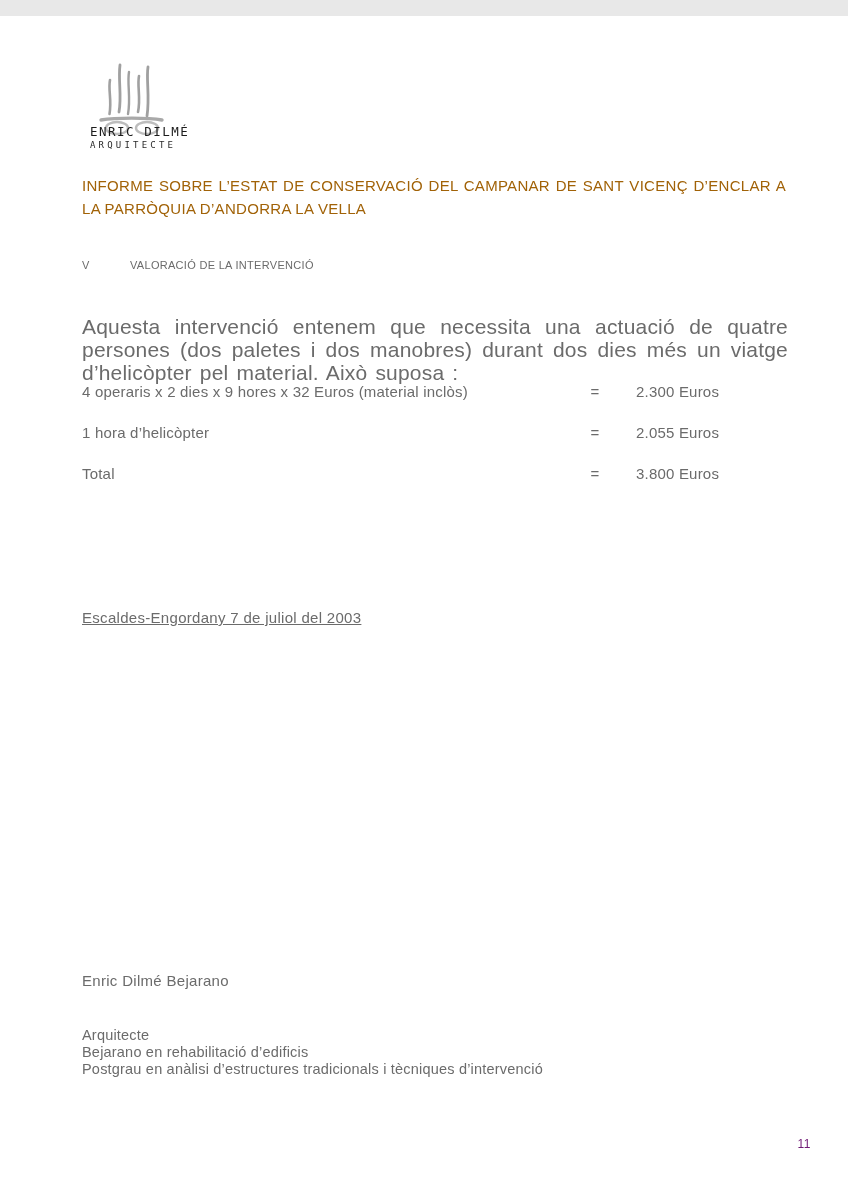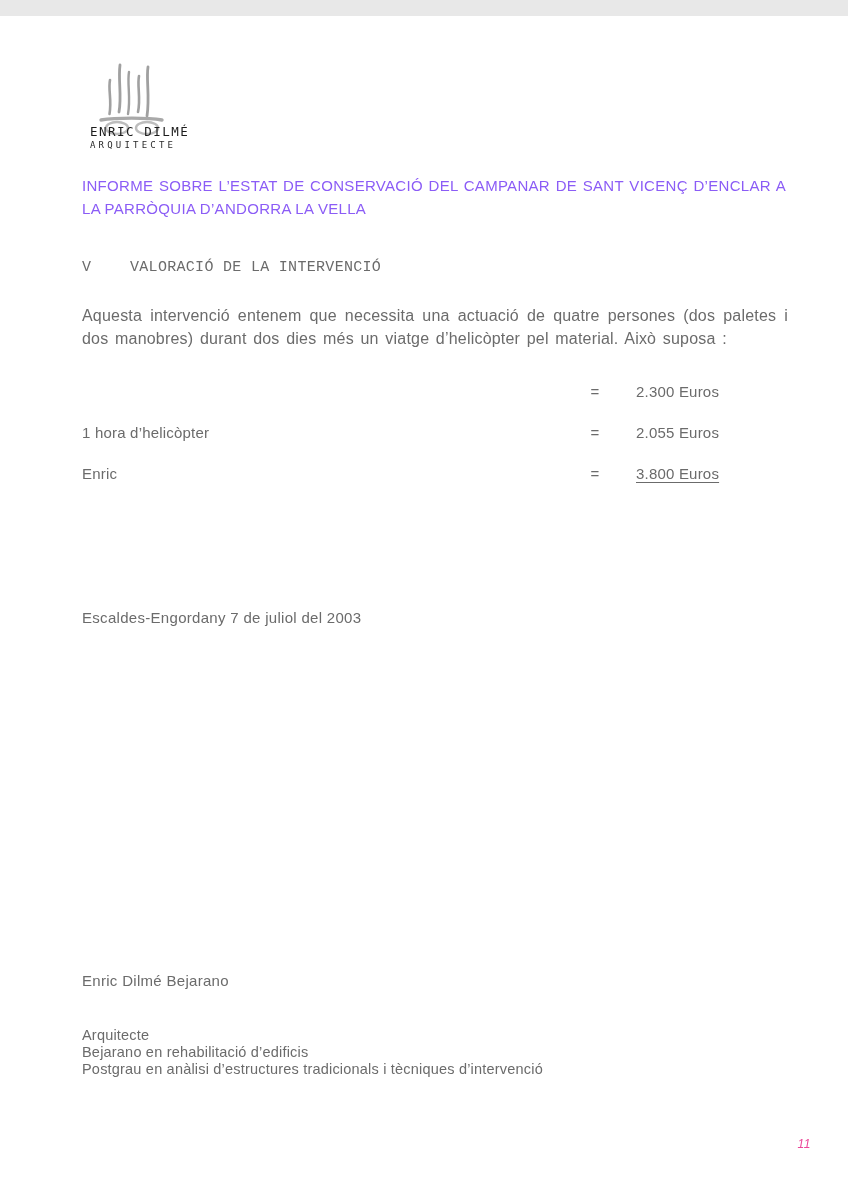--- a/index.html
+++ b/index.html
@@ -32,56 +32,56 @@
     font-size: 9px;
     letter-spacing: 3.2px;
     color: #2a2a2a;
     margin-top: 1px;
     white-space: nowrap;
   }
 
   
   .report-title {
     position: absolute; left: 82px; top: 158px; width: 704px;
-    color: #8b5cf6;
+    color: #a16207;
     font-size: 15px;
     line-height: 23px;
     letter-spacing: 0.3px;
   }
   .title-line-1 { text-align: justify; text-align-last: justify; }
   .title-line-2 { padding-right: 90px; }
 
   
-  .section-heading { position: absolute; left: 82px; top: 243px; font-size: 15px; letter-spacing: 0.3px; font-family: Liberation Mono, monospace; }
+  .section-heading { position: absolute; left: 82px; top: 243px; font-size: 11px; letter-spacing: 0.3px; }
   .section-number { display: inline-block; width: 48px; }
 
   
   .intro-paragraph {
-    position: absolute; left: 82px; top: 288px; width: 706px;
-    font-size: 16px; line-height: 23px;
+    position: absolute; left: 82px; top: 299px; width: 706px;
+    font-size: 21px; line-height: 23px;
     letter-spacing: 0.2px; word-spacing: 2px;
     text-align: justify;
   }
 
   
   .cost-table { position: absolute; left: 82px; top: 367px; width: 704px; font-size: 15px; }
   .cost-row { position: relative; height: 41px; letter-spacing: 0.2px; }
   .cost-label { position: absolute; left: 0; top: 0; white-space: nowrap; }
   .equals-sign { position: absolute; left: 503px; top: 0; width: 20px; text-align: center; }
   .cost-amount { position: absolute; right: 0; top: 0; width: 150px; white-space: nowrap; }
-  .cost-amount.underlined { text-decoration: underline; text-underline-offset: 3px; }
+  .cost-amount.underlined { text-underline-offset: 3px; }
 
   
-  .date-line  { position: absolute; left: 82px; top: 593px; font-size: 15px; letter-spacing: 0.3px; }
+  .date-line  { position: absolute; left: 82px; top: 593px; font-size: 15px; letter-spacing: 0.3px; text-decoration: underline; }
   .signatory-name { position: absolute; left: 82px; top: 956px; font-size: 15px; letter-spacing: 0.3px; }
   .credentials { position: absolute; left: 82px; top: 1011px; font-size: 14.5px; line-height: 17.2px; letter-spacing: 0.2px; }
 
   .page-number {
     position: absolute; right: 37px; top: 1121px;
-    font-size: 12px; color: #ec4899; letter-spacing: 0.5px; font-style: italic;
+    font-size: 12px; color: #701a75; letter-spacing: 0.5px;
   }
 </style>
 </head>
 <body>
 
 <div class="page">
 
   <div class="logo">
     <svg class="logo-mark" width="78" height="78" viewBox="0 0 78 78" fill="none">
       <path d="M14,20 C12,30 16,40 13.5,54" stroke="#a0a0a0" stroke-width="2.6" stroke-linecap="round"></path>
@@ -103,30 +103,31 @@
   </div>
 
   <div class="section-heading">
     <span class="section-number">V</span><span class="section-title">VALORACIÓ DE LA INTERVENCIÓ</span>
   </div>
 
   <div class="intro-paragraph">Aquesta intervenció entenem que necessita una actuació de quatre persones (dos paletes i dos manobres) durant dos dies més un viatge d’helicòpter pel material. Això suposa :</div>
 
   <div class="cost-table">
     <div class="cost-row">
+      <span class="cost-label">4 operaris x 2 dies x 9 hores x 32 Euros (material inclòs)</span>
       <span class="equals-sign">=</span>
       <span class="cost-amount">2.300 Euros</span>
     </div>
     <div class="cost-row">
       <span class="cost-label">1 hora d’helicòpter</span>
       <span class="equals-sign">=</span>
       <span class="cost-amount">2.055 Euros</span>
     </div>
     <div class="cost-row">
-      <span class="cost-label">Enric</span>
+      <span class="cost-label">Total</span>
       <span class="equals-sign">=</span>
       <span class="cost-amount underlined">3.800 Euros</span>
     </div>
   </div>
 
   <div class="date-line">Escaldes-Engordany 7 de juliol del 2003</div>
 
   <div class="signatory-name">Enric Dilmé Bejarano</div>
 
   <div class="credentials">

